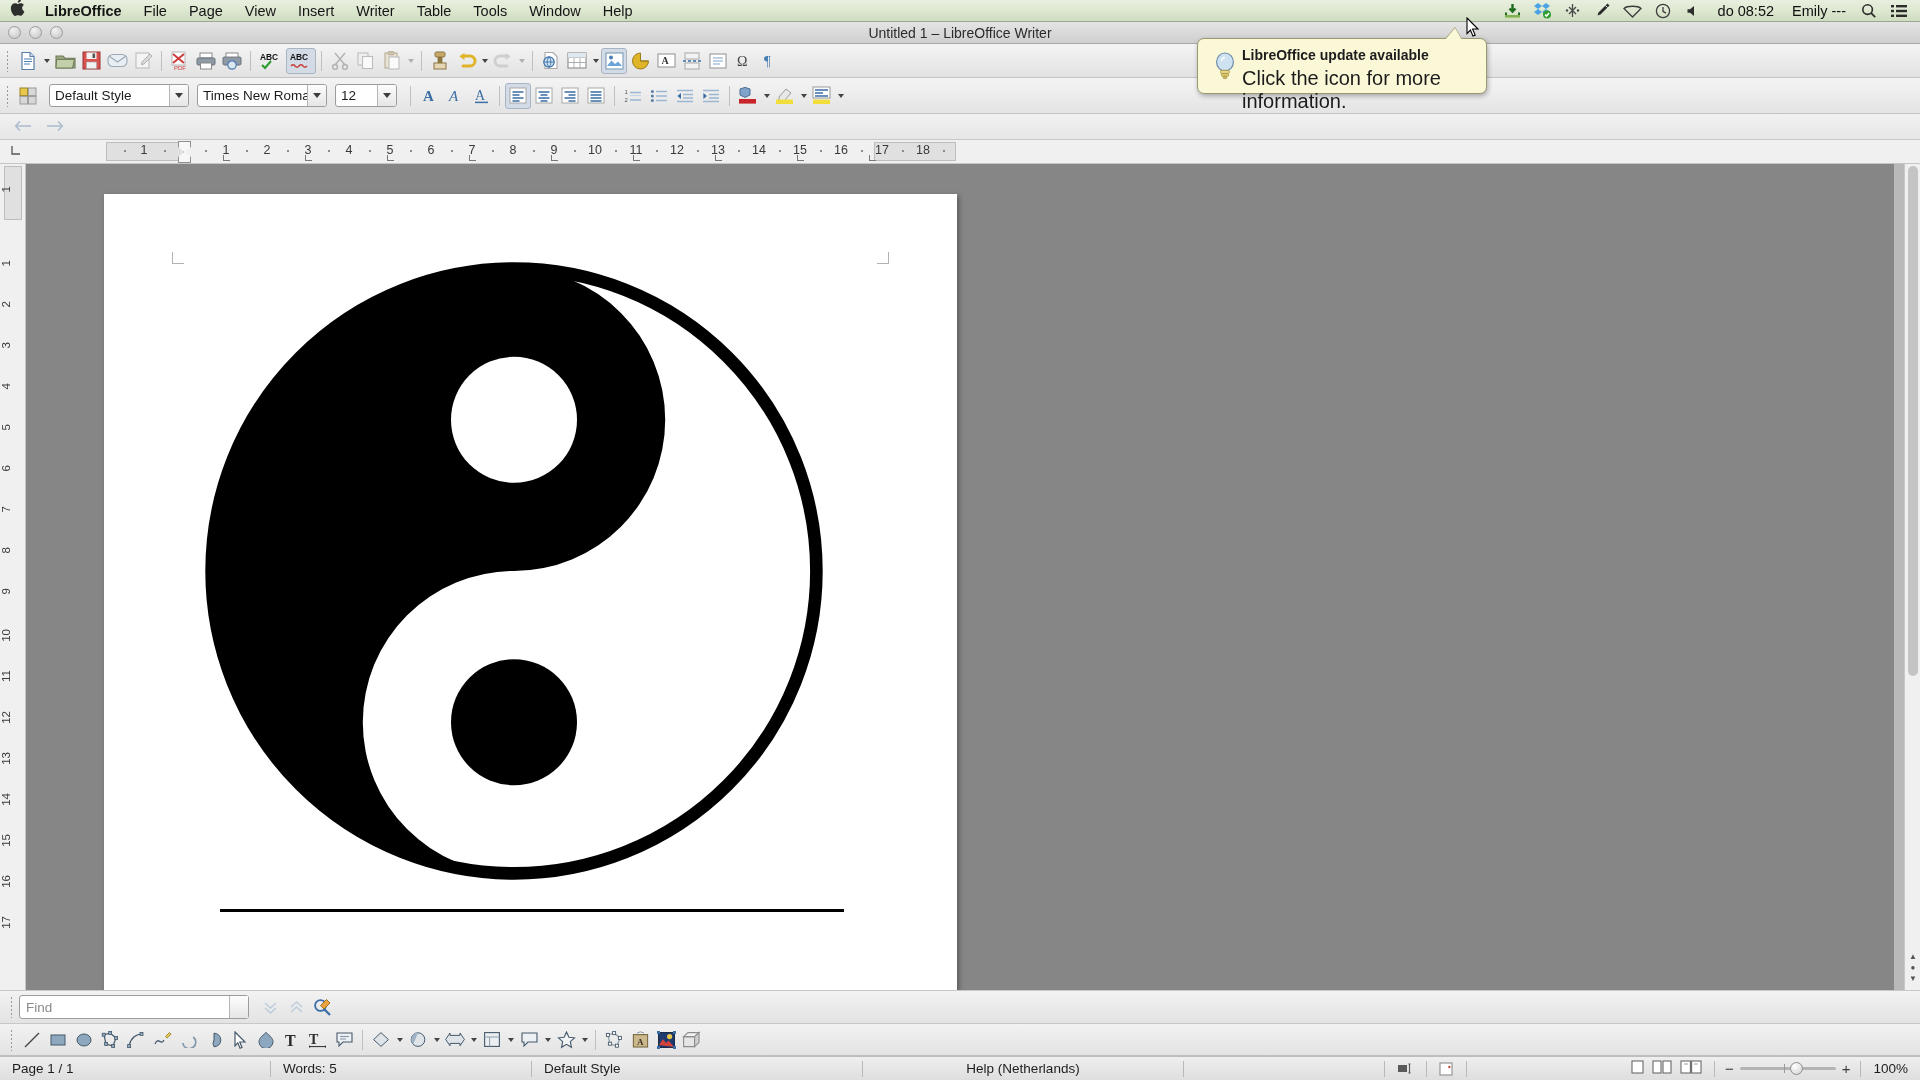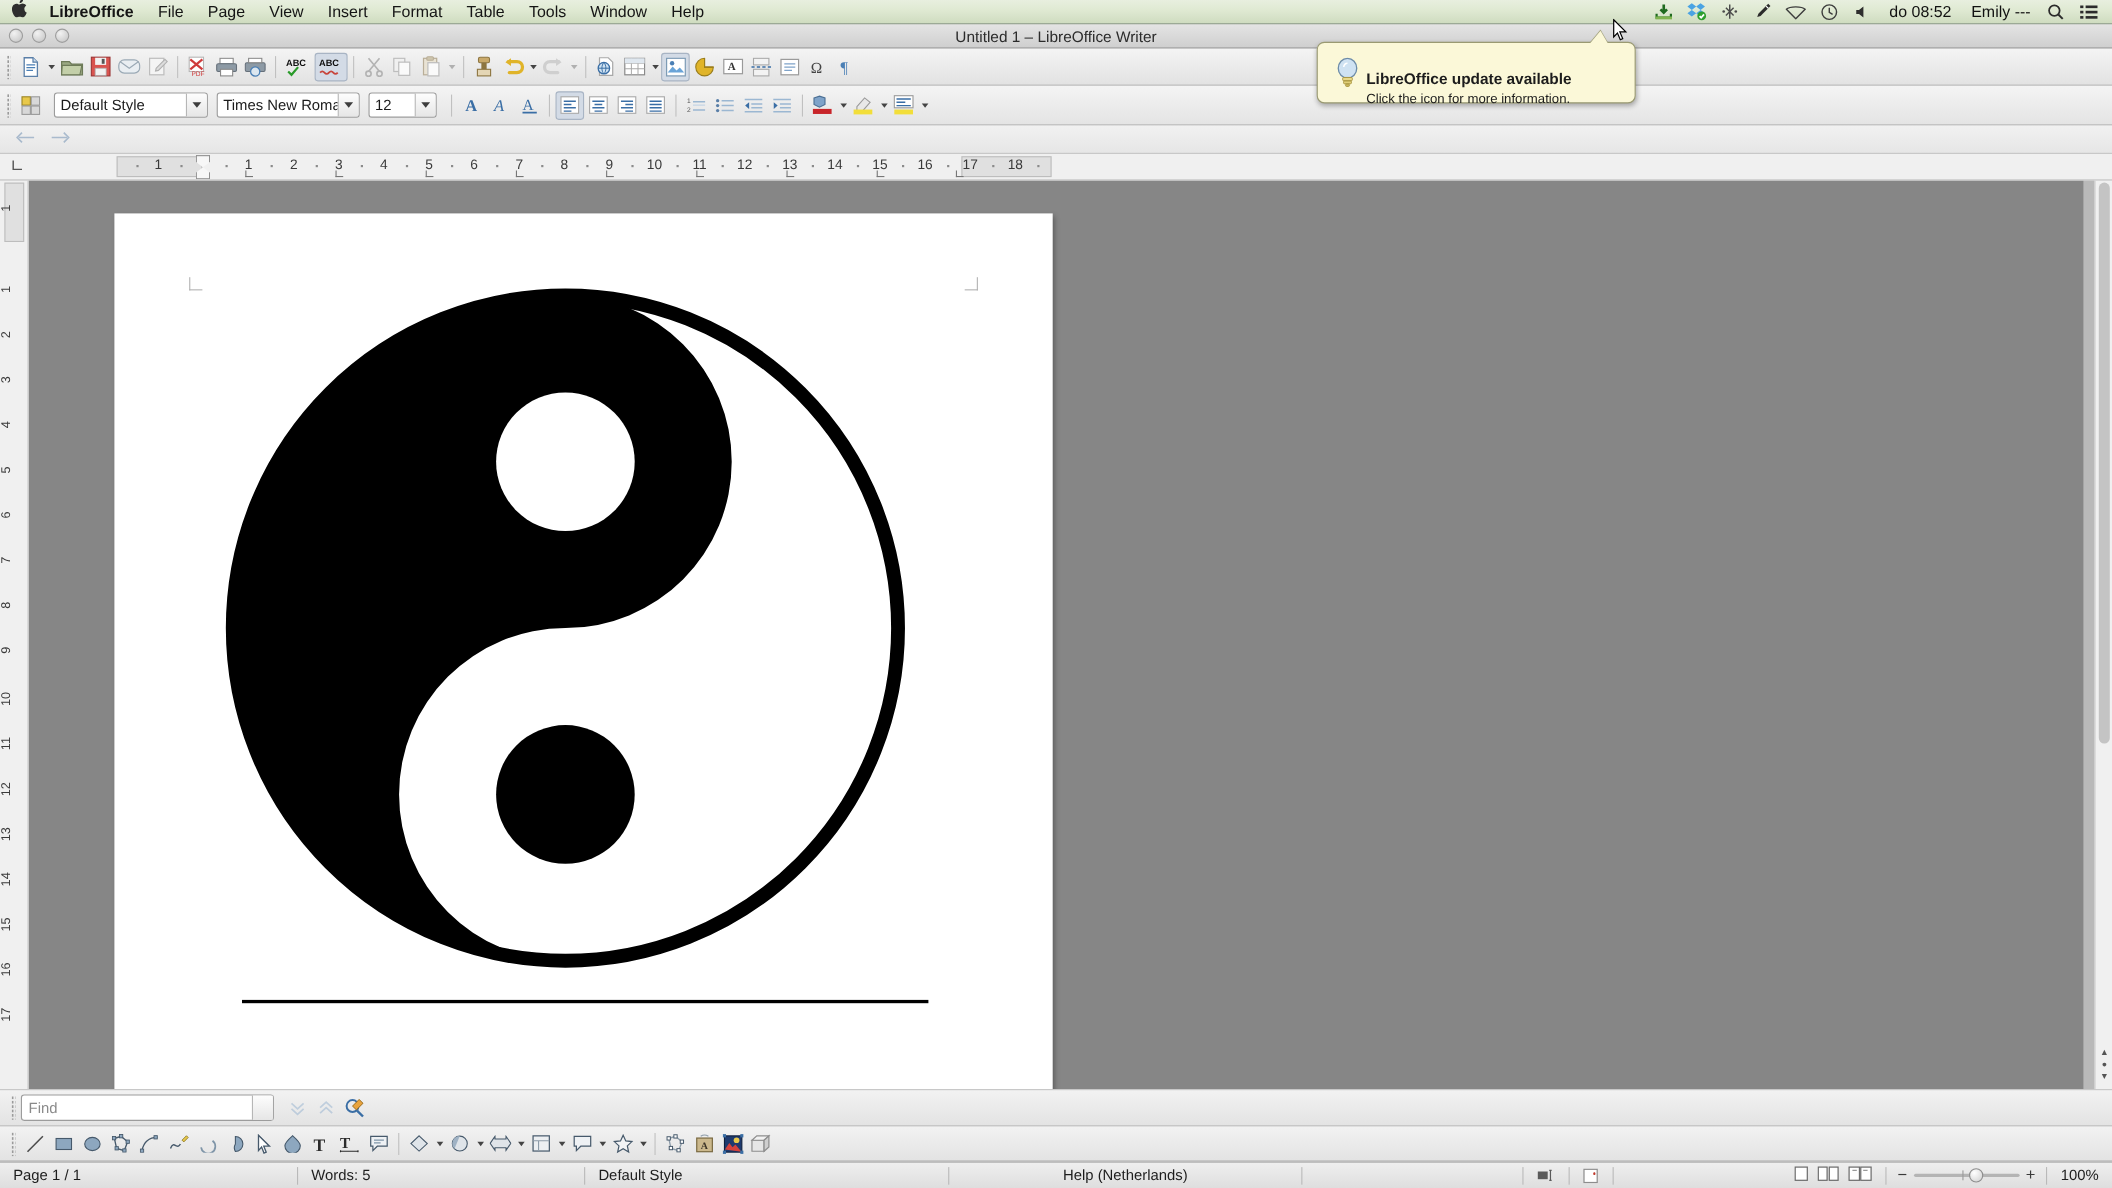--- a/index.html
+++ b/index.html
@@ -228,21 +228,21 @@
     <div class="apple">
       <svg width="15" height="17" viewBox="0 0 15 17">
           <path d="M10.3 2.6c.5-.7.9-1.6.8-2.6-.8.05-1.8.55-2.4 1.25-.5.6-1 1.55-.85 2.5.9.05 1.85-.45 2.45-1.15zM12.1 9.1c-.02-2.1 1.7-3.1 1.78-3.16-.97-1.42-2.48-1.62-3.02-1.64-1.29-.13-2.51.76-3.16.76-.65 0-1.66-.74-2.73-.72-1.41.02-2.7.82-3.43 2.08-1.46 2.54-.37 6.3 1.05 8.36.7 1.01 1.53 2.14 2.62 2.1 1.05-.04 1.45-.68 2.72-.68 1.27 0 1.63.68 2.74.66 1.13-.02 1.85-1.03 2.54-2.04.8-1.17 1.13-2.3 1.15-2.36-.03-.01-2.2-.85-2.22-3.36z" fill="#2e2e2e"></path>
         </svg>
     </div>
     <div class="mi appname">LibreOffice</div>
     <div class="mi">File</div>
     <div class="mi">Page</div>
     <div class="mi">View</div>
     <div class="mi">Insert</div>
-    <div class="mi">Format</div>
+    <div class="mi">Writer</div>
     <div class="mi">Table</div>
     <div class="mi">Tools</div>
     <div class="mi">Window</div>
     <div class="mi">Help</div>
   </div>
   <div class="mb-right">
     <div class="sysicon">
       <svg width="17" height="16" viewBox="0 0 17 16">
           <path d="M8.5 1v6.5M5.5 5.5l3 3 3-3" stroke="#1f6a1f" stroke-width="2.4" fill="none"></path>
           <path d="M2 9.5v3.5h13V9.5" stroke="#1f6a1f" stroke-width="2" fill="none"></path>
@@ -322,21 +322,21 @@
     <svg width="22" height="28" viewBox="0 0 22 28">
       <ellipse cx="11" cy="10" rx="8.4" ry="9" fill="#cfe2f2" stroke="#6d8ca8" stroke-width="1.2"></ellipse>
       <path d="M11 5.5c-2 0-3.4 1.6-3.4 3.4" stroke="#fff" stroke-width="1.4" fill="none"></path>
       <rect x="6.6" y="18.4" width="8.8" height="3" rx="1" fill="#e8d98a" stroke="#a9953f" stroke-width=".9"></rect>
       <rect x="7.4" y="21.6" width="7.2" height="2.6" rx="1" fill="#e0cf78" stroke="#a9953f" stroke-width=".9"></rect>
       <rect x="9.2" y="24.4" width="3.6" height="2.2" rx="1" fill="#cbb85f" stroke="#a9953f" stroke-width=".8"></rect>
     </svg>
   </div>
   <div style="flex:1;margin-top:28px;">
     <div style="font-size:14px;font-weight:bold;color:#1c1c1c;margin-bottom:4px;">LibreOffice update available</div>
-    <div style="font-size:12px;color:#1c1c1c;">Click the icon for more information.</div>
+    <div style="font-size:20px;color:#1c1c1c;">Click the icon for more information.</div>
   </div>
   <div style="position:absolute;right:24px;top:-11px;width:0;height:0;border-left:10px solid transparent;border-right:7px solid transparent;border-bottom:12px solid #fbf8d8;filter:drop-shadow(0 -1px 0 #9a9a72);"></div>
 </div>
 
 <div style="position:absolute;left:1466px;top:17px;z-index:80;">
   <svg width="14" height="21" viewBox="0 0 14 21">
       <path d="M1 1l11 11H6.6l2.6 6.1-2.2 1-2.6-6.1L1 16.6z" fill="#fff" stroke="#000" stroke-width="1.1"></path>
     </svg>
 </div>
 

